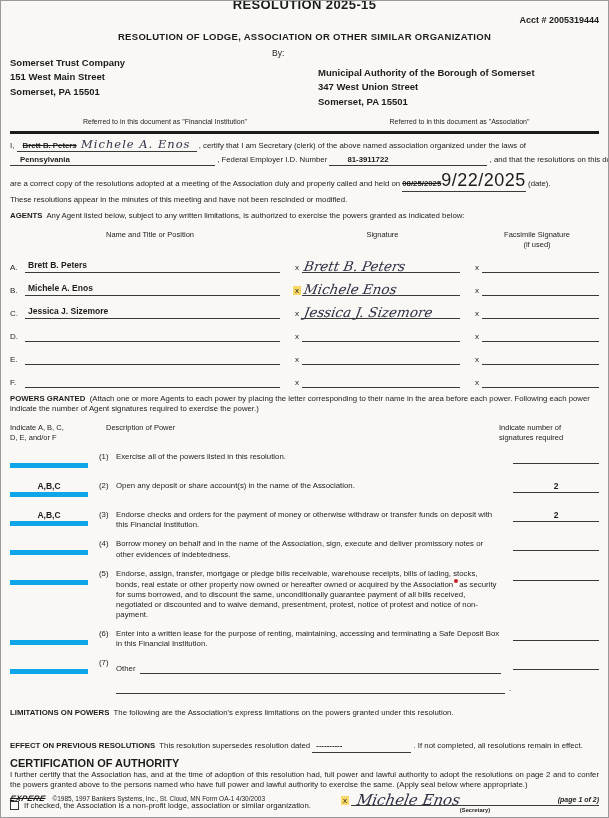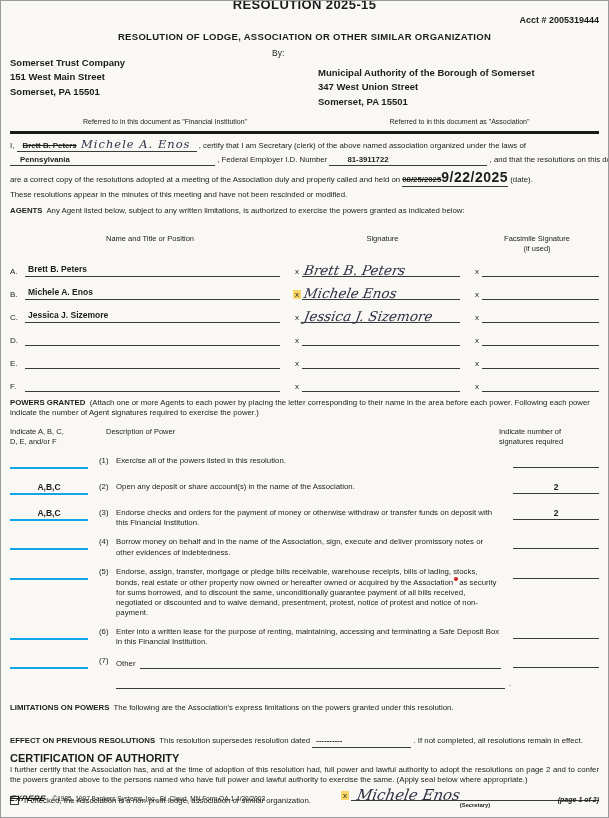--- a/index.html
+++ b/index.html
@@ -19,41 +19,41 @@
   .referred-left{width:310px;text-align:center;}
   .referred-right{flex:1;text-align:center;}
   .thick-rule{border-top:3px solid #1b1b1b;margin-top:6px;}
   .cert{font-size:7.8px;line-height:1.25;}
   .cert-line{margin-top:3px;white-space:nowrap;}
   .blank{display:inline-block;border-bottom:1px solid #3a3a3a;vertical-align:baseline;}
   .struck{font-weight:bold;text-decoration:line-through;}
   .hand{font-family:"DejaVu Serif", serif;font-style:italic;font-size:11.5px;color:#32324a;letter-spacing:1px;}
   .sig{font-family:"DejaVu Serif", serif;font-style:italic;font-size:13.5px;color:#2e2e44;
        white-space:nowrap;display:inline-block;transform:skewX(-10deg);line-height:1;}
-  .newdate{font-size:14px;letter-spacing:.5px;font-weight:bold;}
+  .newdate{font-size:18px;letter-spacing:.5px;}
   .bold{font-weight:bold;}
   .section-lead{font-size:7.8px;margin-top:6px;line-height:1.3;}
-  .agents-head{display:flex;font-size:7.5px;margin-top:18px;}
+  .agents-head{display:flex;font-size:7.5px;margin-top:9px;}
   .ah-name{width:280px;text-align:center;}
   .ah-sig{width:185px;text-align:center;}
   .ah-fac{flex:1;text-align:center;line-height:1.3;}
   .agent-row{display:flex;align-items:flex-end;height:23px;}
   .agent-letter{width:15px;font-size:8px;padding-bottom:1px;}
   .agent-name{width:252px;border-bottom:1px solid #3a3a3a;font-weight:bold;font-size:8.5px;padding-left:3px;height:12px;}
   .xcell{width:10px;font-size:8px;text-align:center;margin-left:12px;padding-bottom:1px;}
   .hl{background:#f6d768;padding:0 2px;}
   .agent-sigline{width:158px;border-bottom:1px solid #3a3a3a;height:17px;position:relative;}
   .agent-sigline .sig{position:absolute;left:2px;bottom:-2px;}
   .agent-fac{flex:1;border-bottom:1px solid #3a3a3a;height:12px;}
   .powers-head-cols{display:flex;font-size:7.5px;margin-top:9px;line-height:1.35;}
   .ph-ind{width:96px;}
   .ph-desc{flex:1;}
   .ph-sigs{width:100px;}
   .power-row{display:flex;font-size:7.8px;line-height:1.3;margin-top:9px;}
-  .p-agents{width:78px;border-bottom:2px solid #0ea5e9;text-align:center;font-weight:bold;font-size:8.5px;height:11px;flex-shrink:0;}
+  .p-agents{width:78px;border-bottom:5px solid #0ea5e9;text-align:center;font-weight:bold;font-size:8.5px;height:11px;flex-shrink:0;}
   .p-num{width:28px;padding-left:11px;flex-shrink:0;box-sizing:border-box;}
   .p-text{flex:1;padding-right:12px;}
   .p-sigs{width:86px;border-bottom:1px solid #3a3a3a;text-align:center;font-weight:bold;font-size:8.5px;height:11px;flex-shrink:0;}
   .red-dot{display:inline-block;width:4px;height:4px;border-radius:50%;background:#cc2020;vertical-align:super;margin:0 1px;}
   .other-line{flex:1;border-bottom:1px solid #3a3a3a;margin-left:4px;height:9px;}
   .other-cont{display:flex;margin-top:10px;font-size:7.8px;}
   .other-cont .lead{width:106px;}
   .other-cont .line{flex:1;border-bottom:1px solid #3a3a3a;height:9px;}
   .other-cont .dot{width:90px;padding-left:4px;}
   .limitations{font-size:7.8px;margin-top:14px;}

